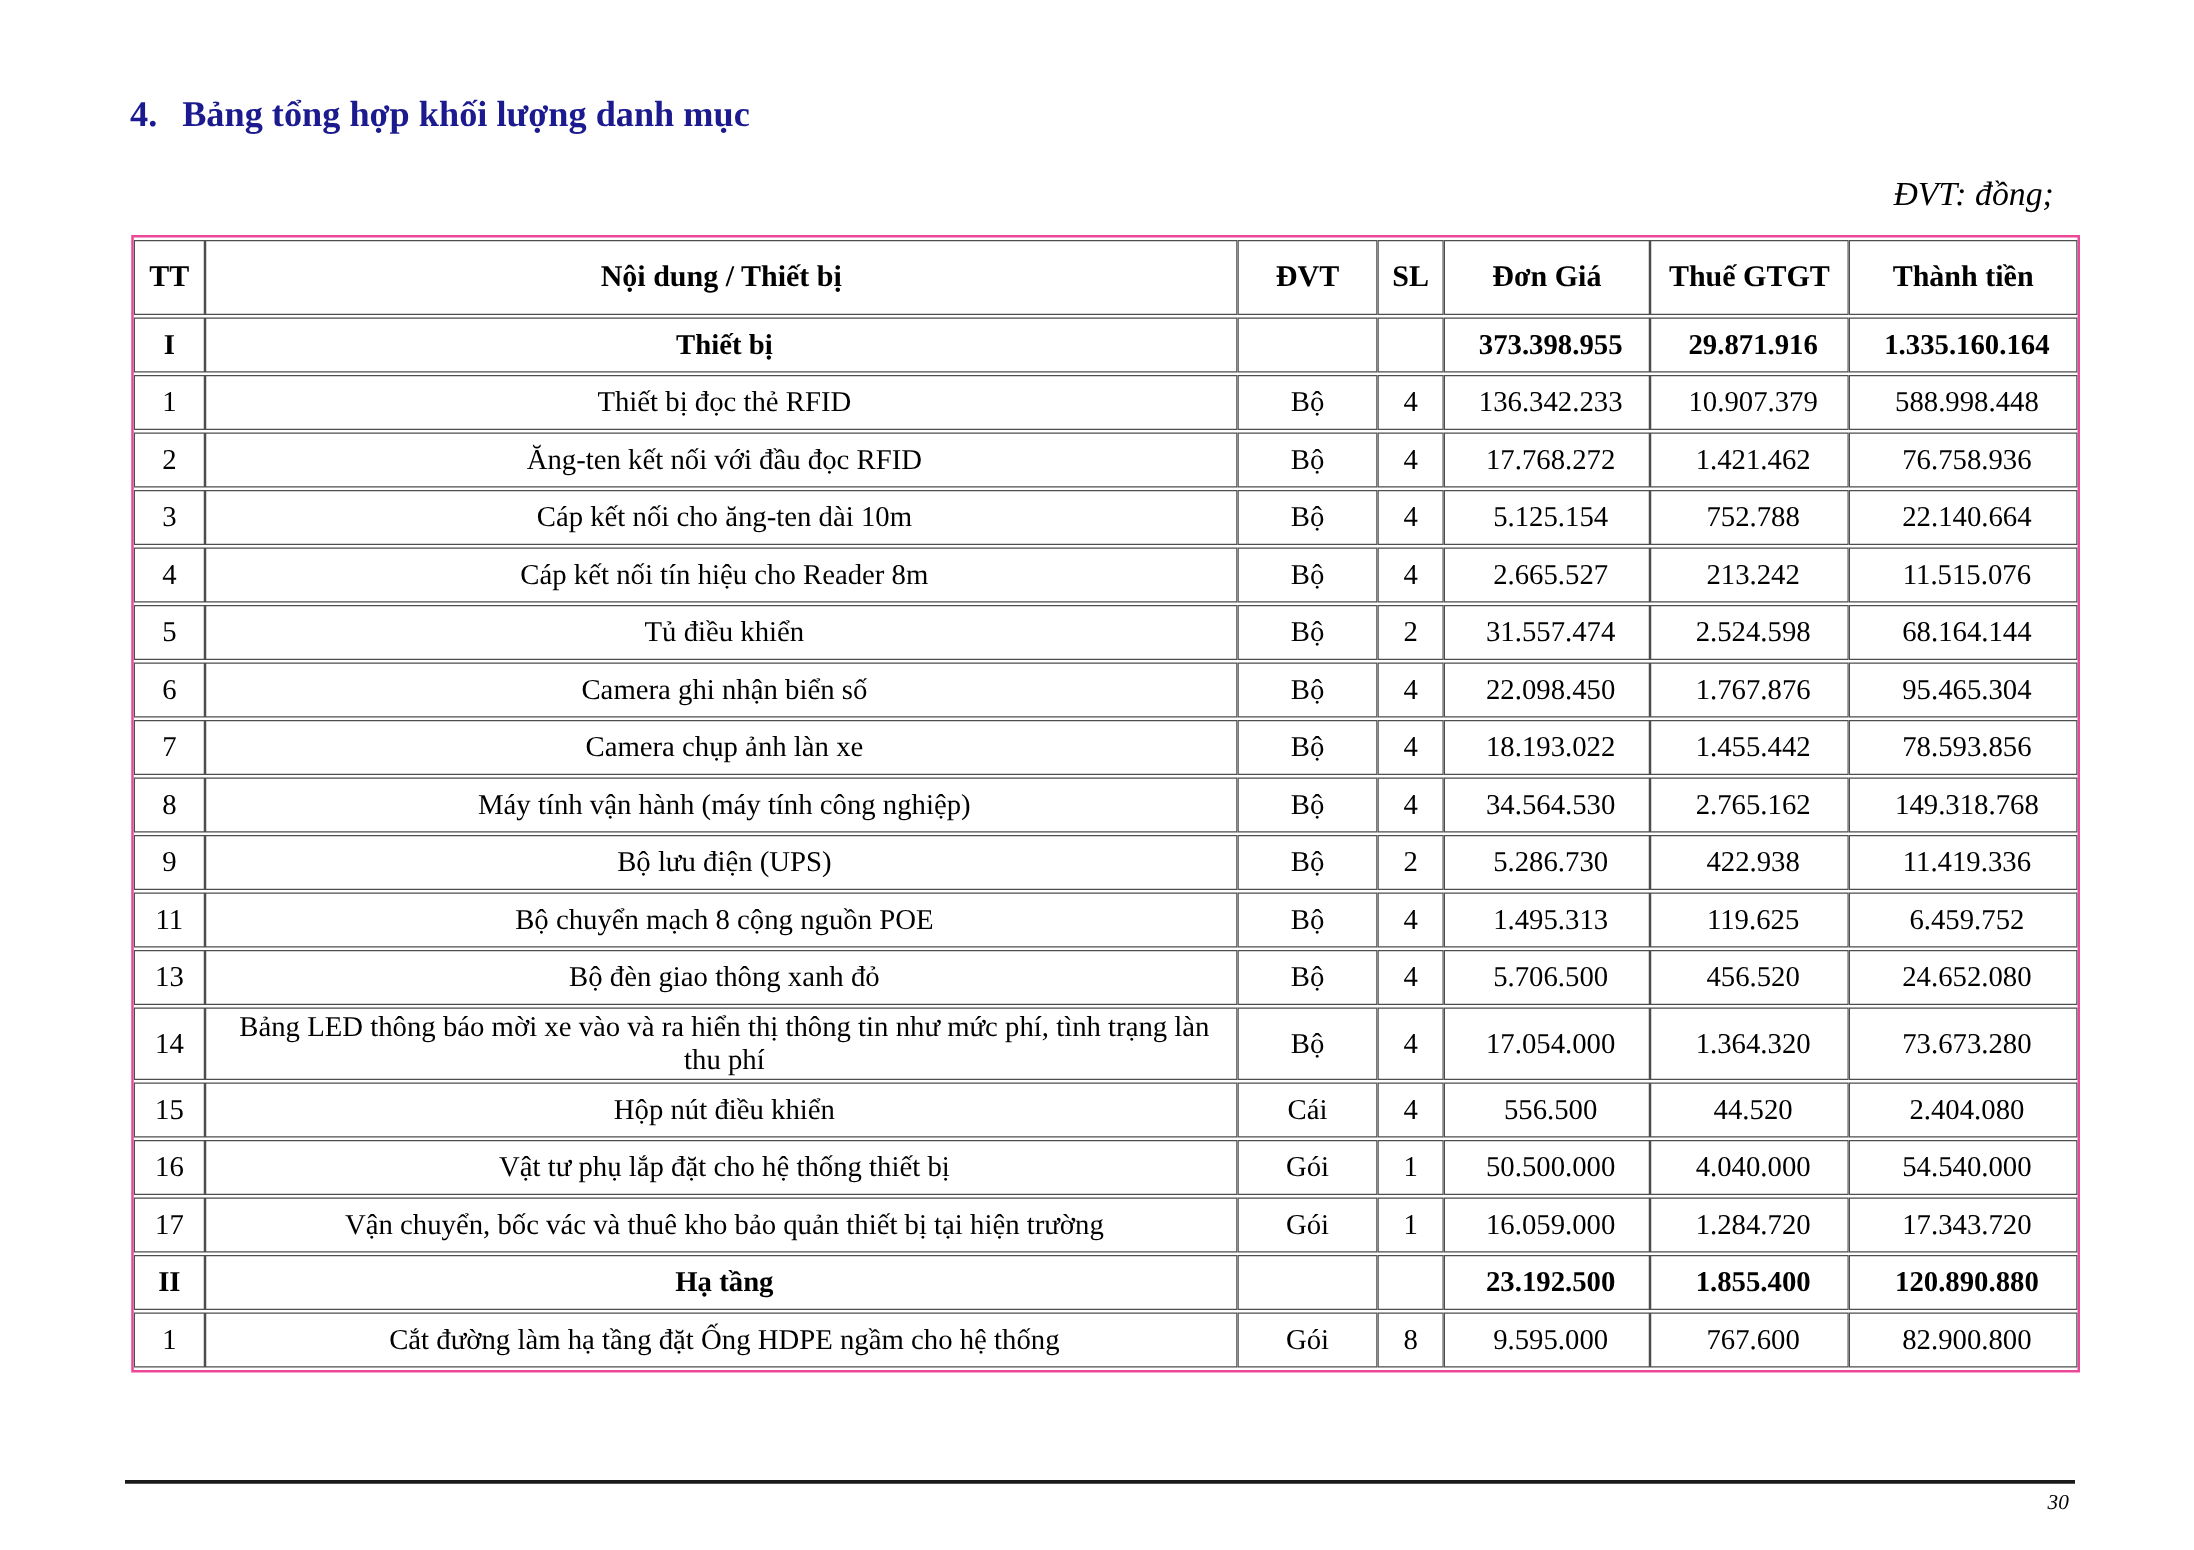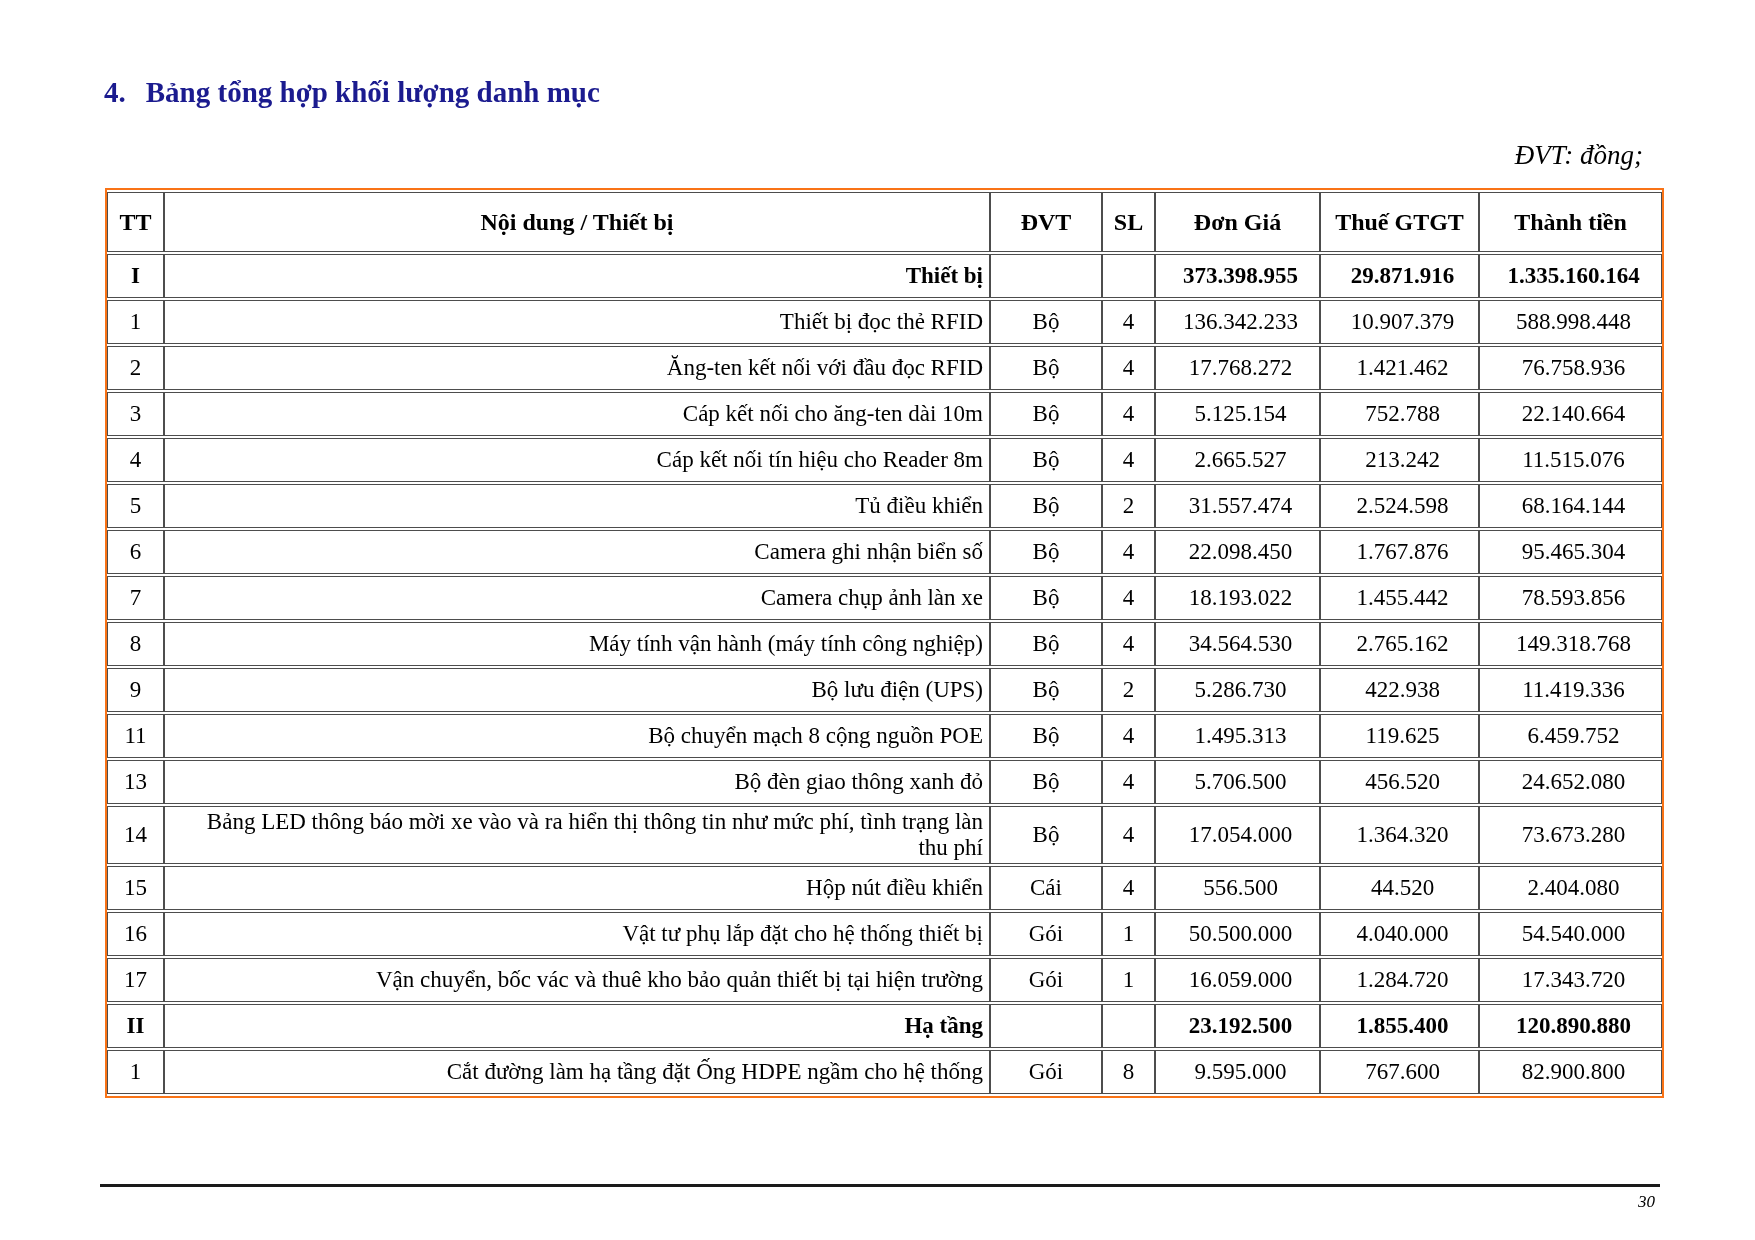--- a/index.html
+++ b/index.html
@@ -32,41 +32,41 @@
     color: #000000;
   }
   table.qty-table {
     position: absolute;
     left: 105px;
     top: 188px;
     width: 1555px;
     table-layout: fixed;
     border-collapse: separate;
     border-spacing: 0 2px;
-    border: 2px solid #f97316;
+    border: 2px solid #ec4899;
     background: #ffffff;
   }
   .qty-table th, .qty-table td {
     border: 1.4px solid #4d4d4d;
     font-size: 23px;
     padding: 2px 6px;
     vertical-align: middle;
     overflow: hidden;
     background: #ffffff;
   }
   .qty-table th {
     height: 54px;
     font-size: 24px;
     font-weight: bold;
     text-align: center;
     padding: 2px 4px;
   }
   .qty-table td { height: 38px; }
   .qty-table td.al-c { text-align: center; }
-  .qty-table td.al-l { text-align: right; padding-left: 11px; }
+  .qty-table td.al-l { text-align: center; padding-left: 11px; }
   .qty-table td.al-r { text-align: center; padding-right: 0; }
   .qty-table tr.section td { font-weight: bold; }
   .footer-rule {
     position: absolute;
     left: 100px;
     top: 1184px;
     width: 1560px;
     border-top: 3px solid #1a1a1a;
   }
   .page-number {

